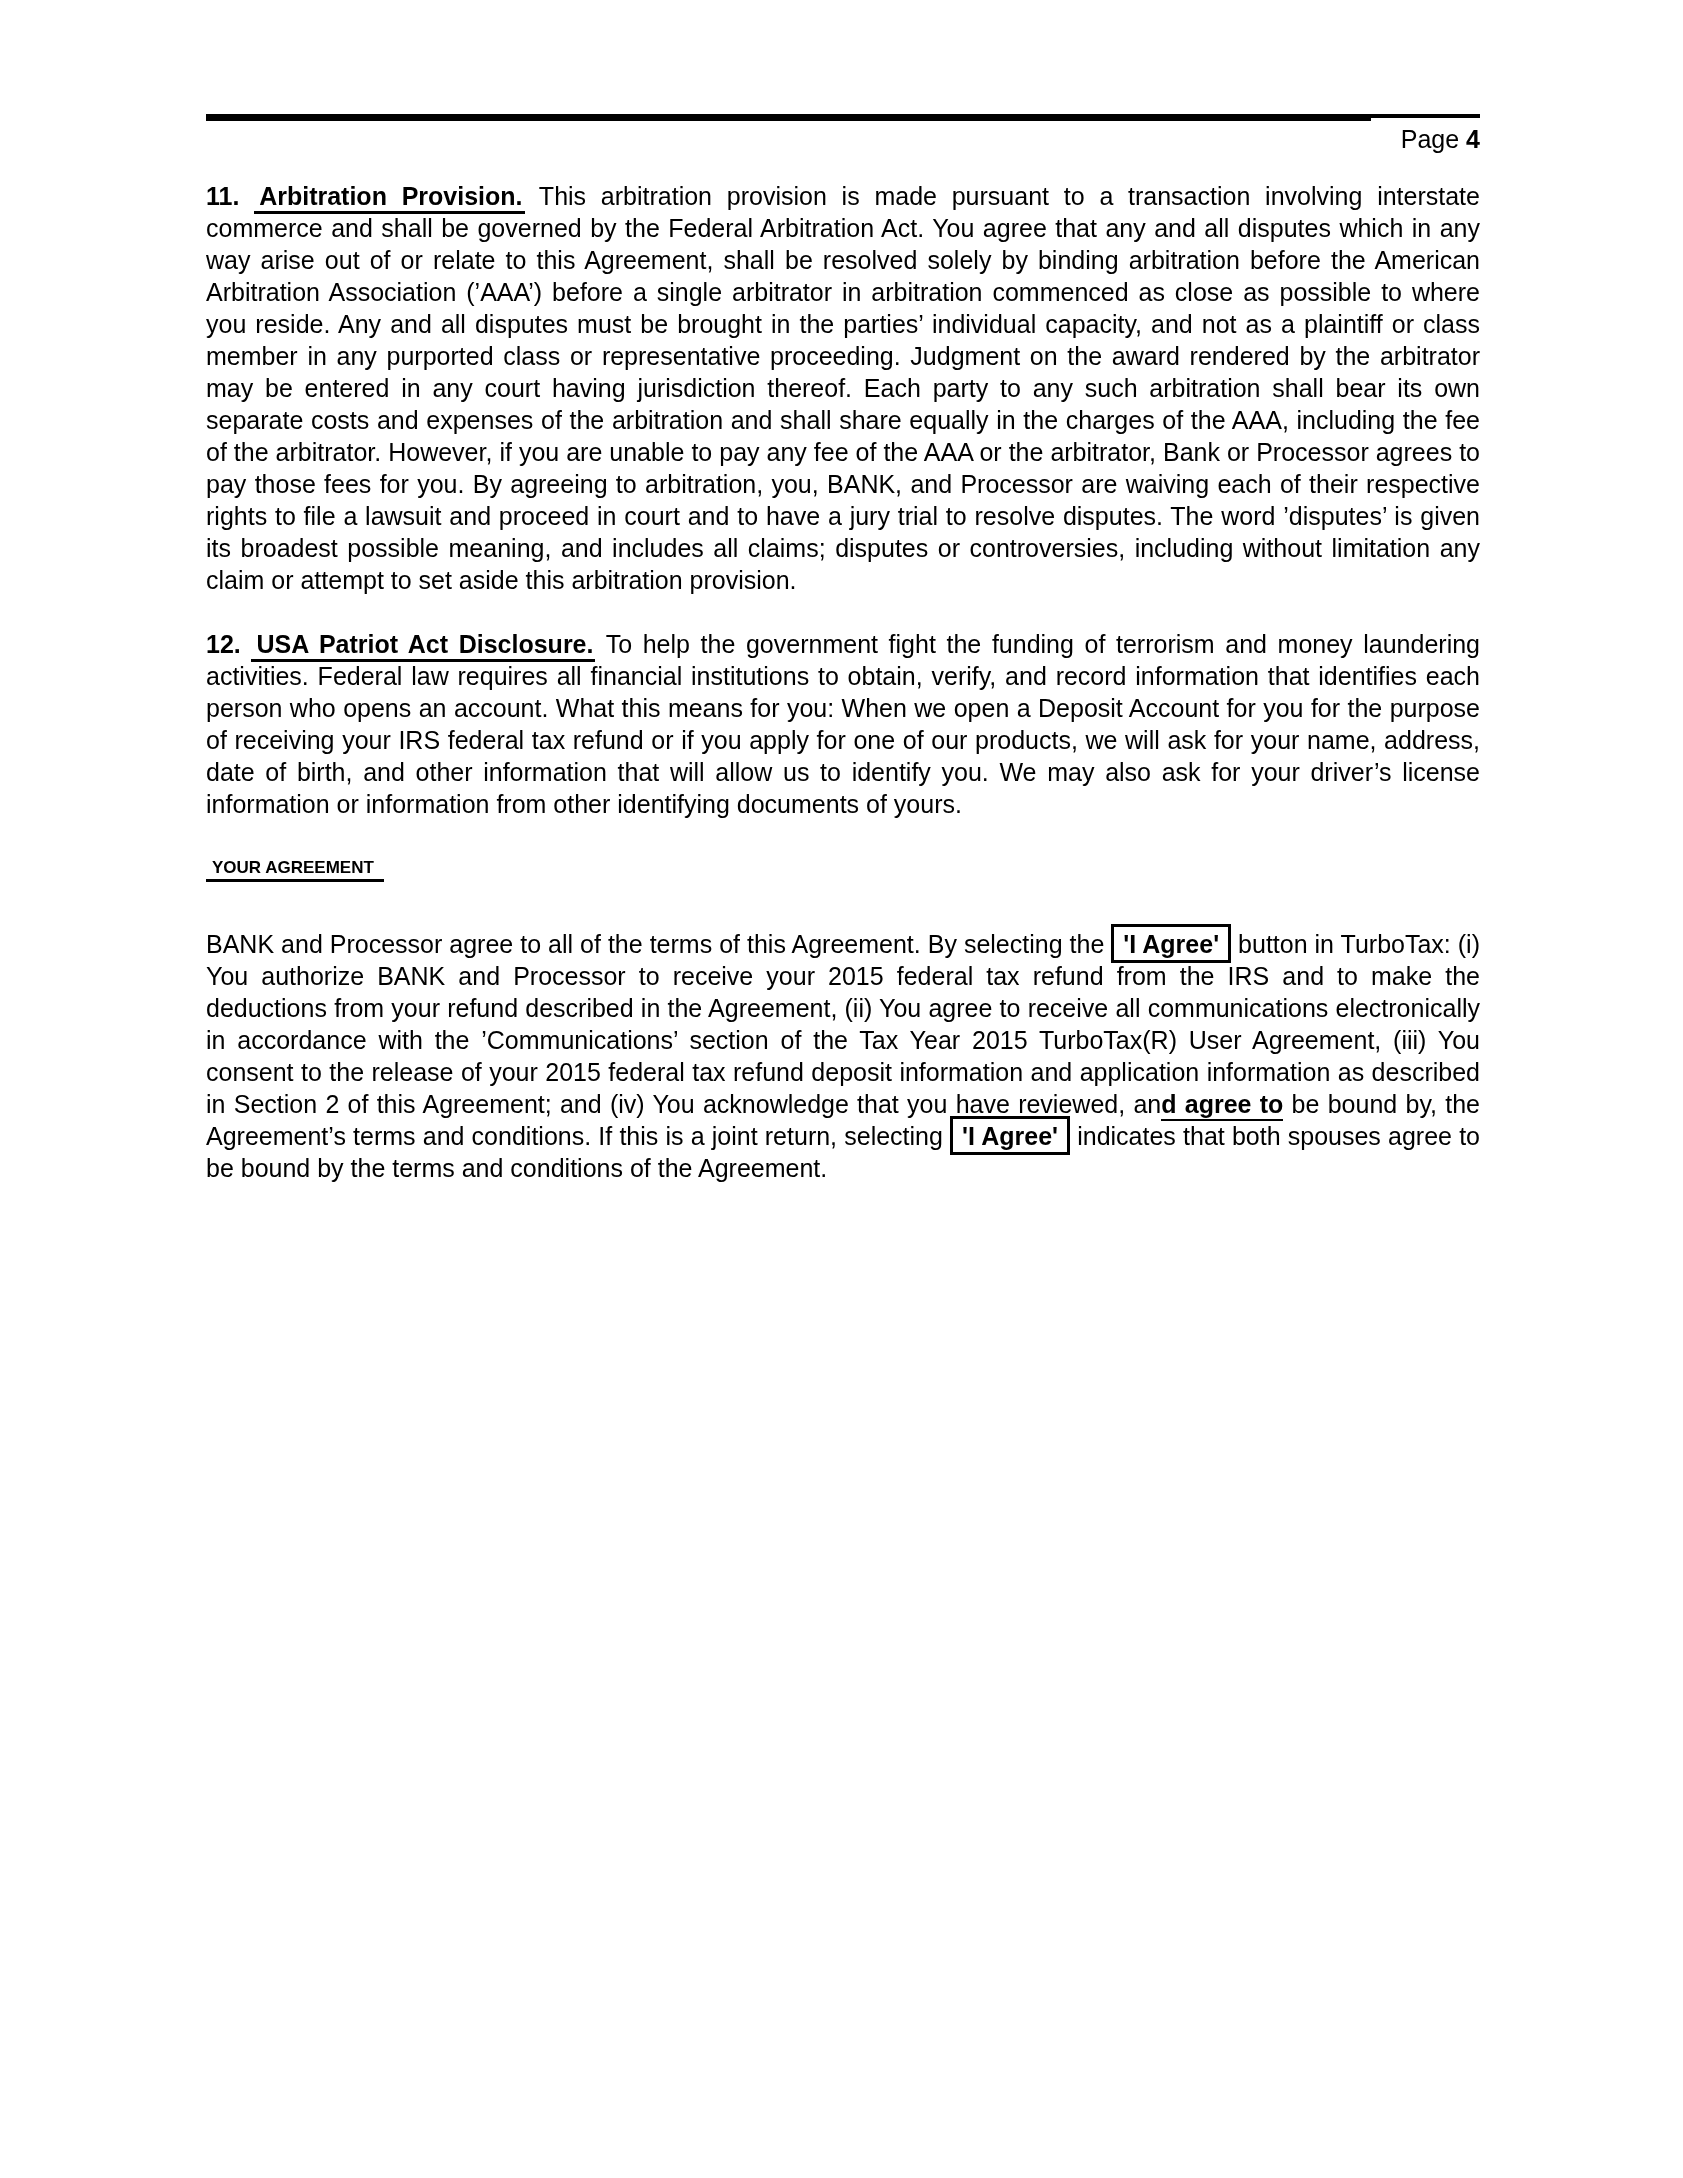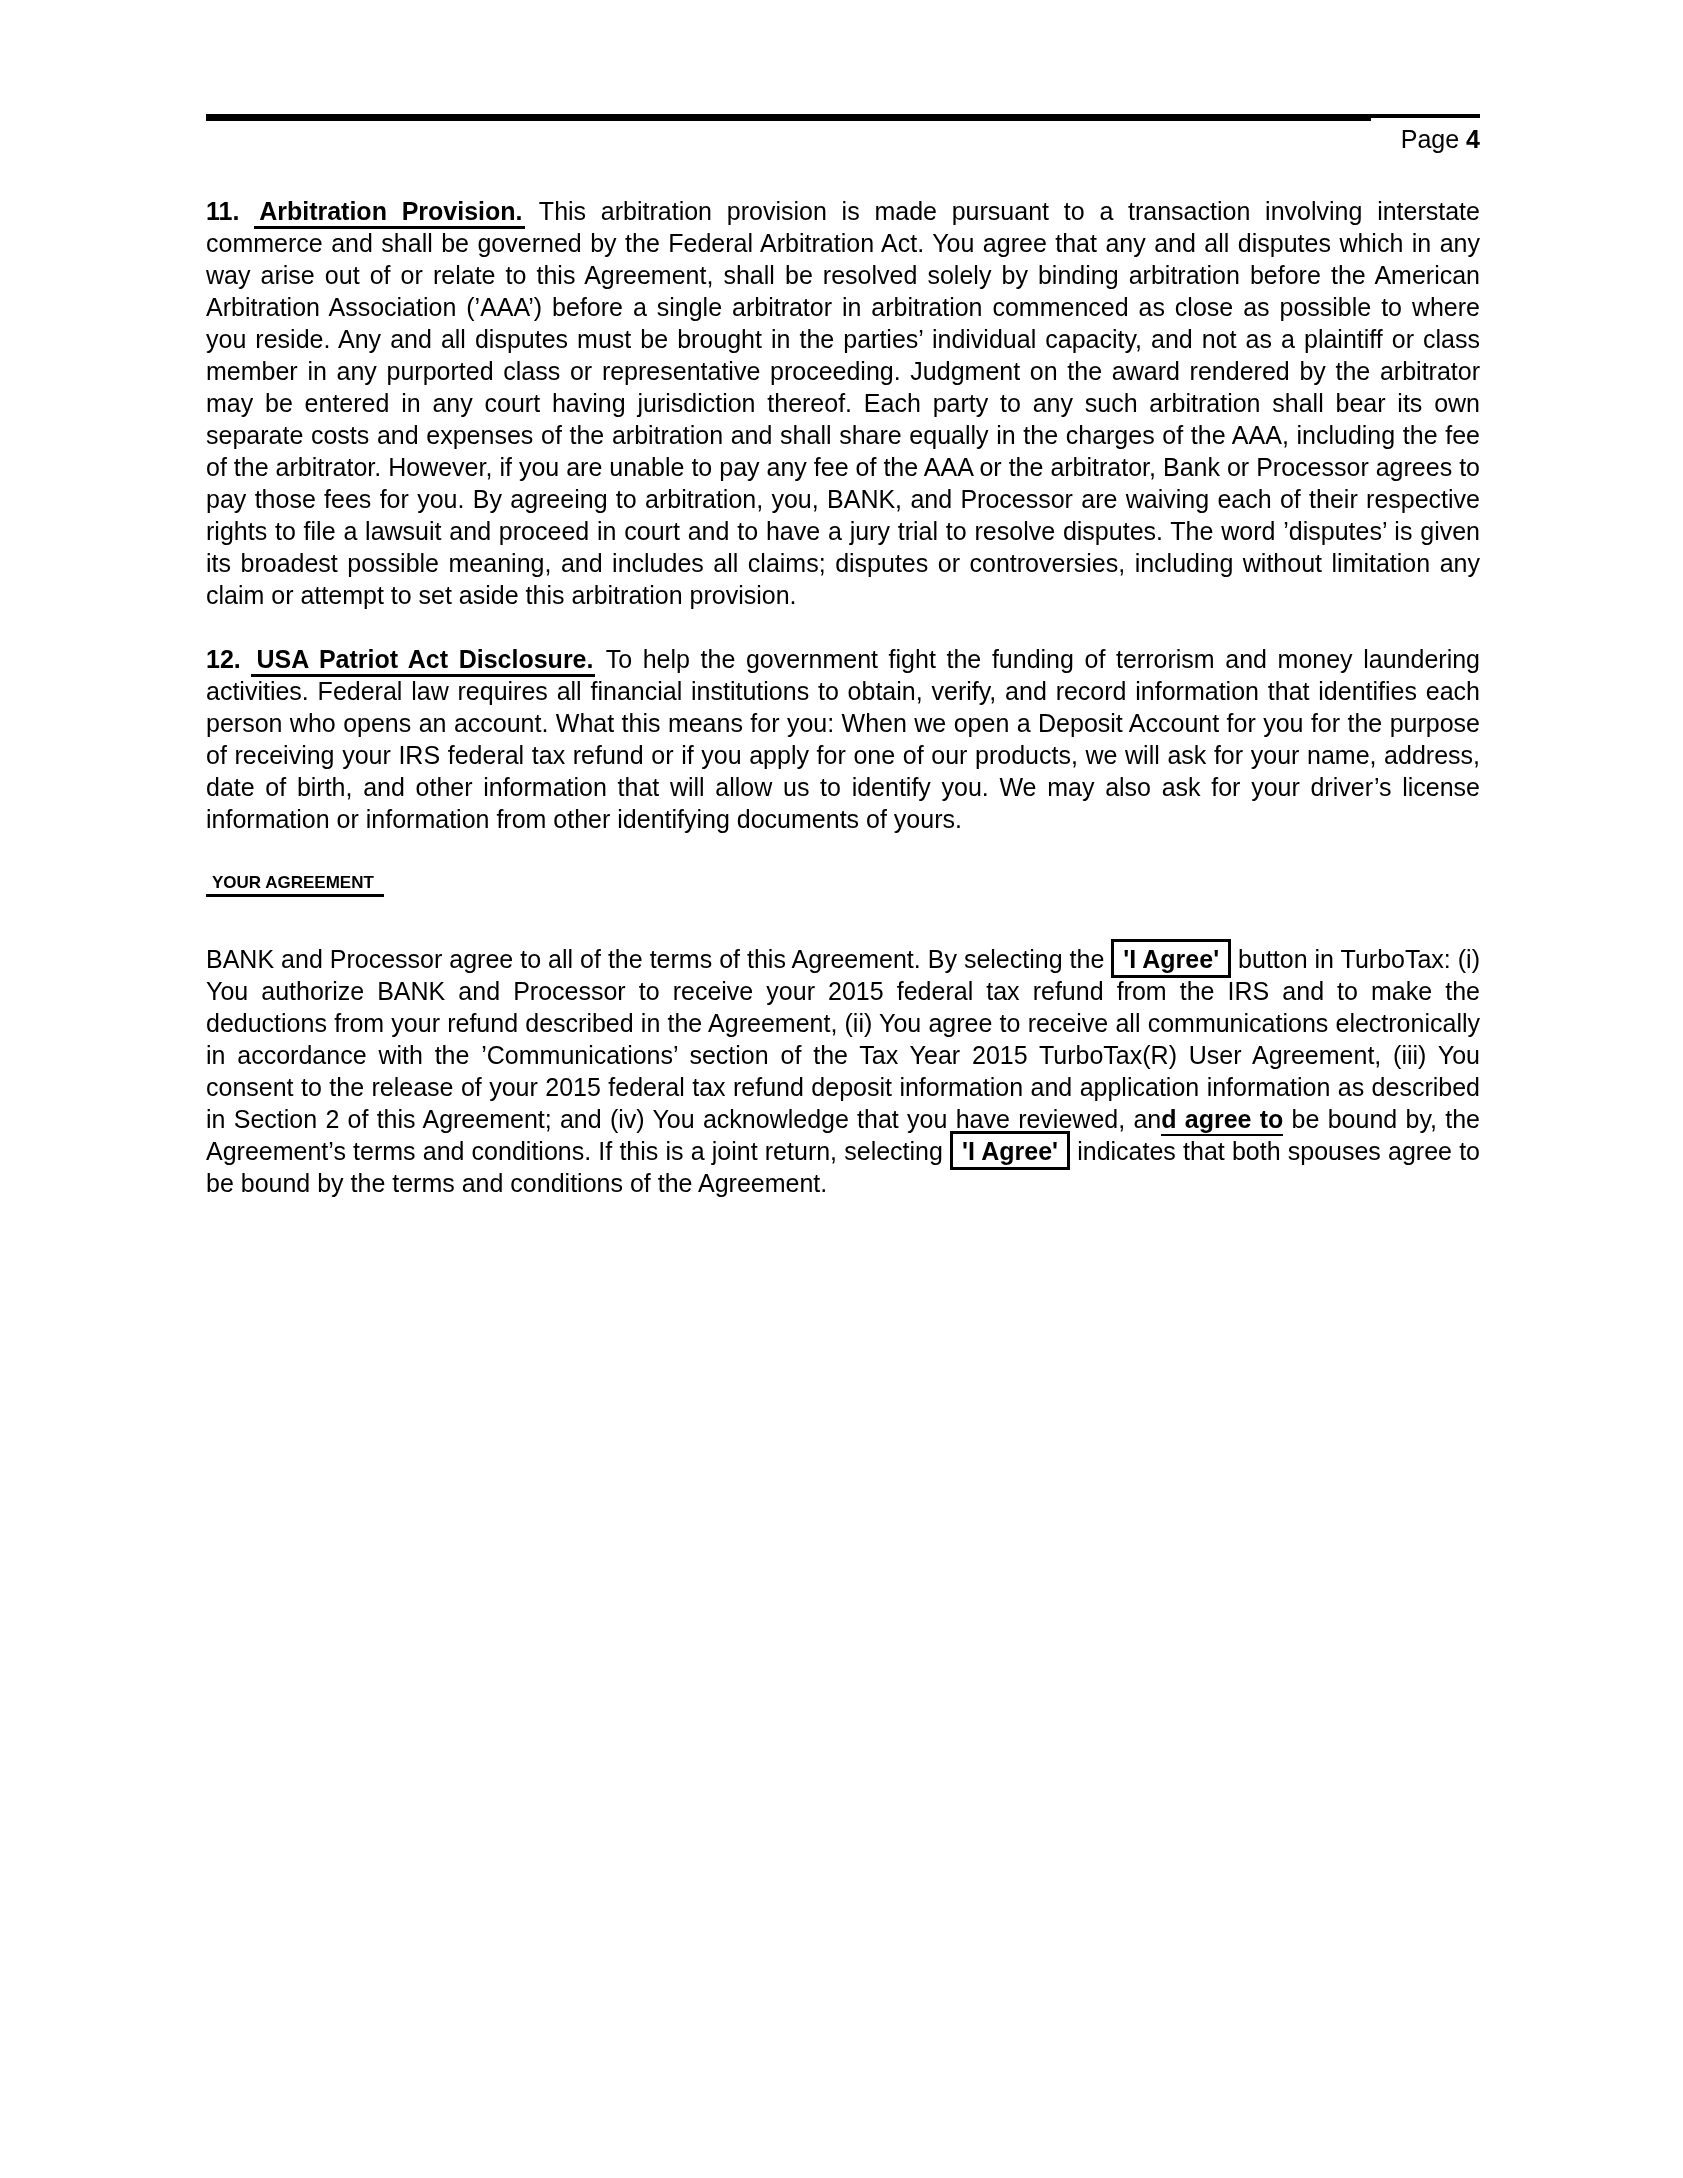--- a/index.html
+++ b/index.html
@@ -31,21 +31,21 @@
     line-height: 1.7;
     padding-left: 30px;
     white-space: nowrap;
   }
   .para {
     margin: 0 0 32px 0;
     font-size: 25px;
     line-height: 32px;
     text-align: justify;
   }
-  .first-para { margin-top: 31px; }
+  .first-para { margin-top: 16px; }
   .last-para { margin-bottom: 0; }
   b.sec-num { font-weight: bold; }
   .sec-title {
     font-weight: bold;
     border-bottom: 3px solid #000;
     padding: 0 2px 1px 5px;
   }
   .agreement-heading {
     margin: 0 0 44px 0;
     font-size: 17px;

